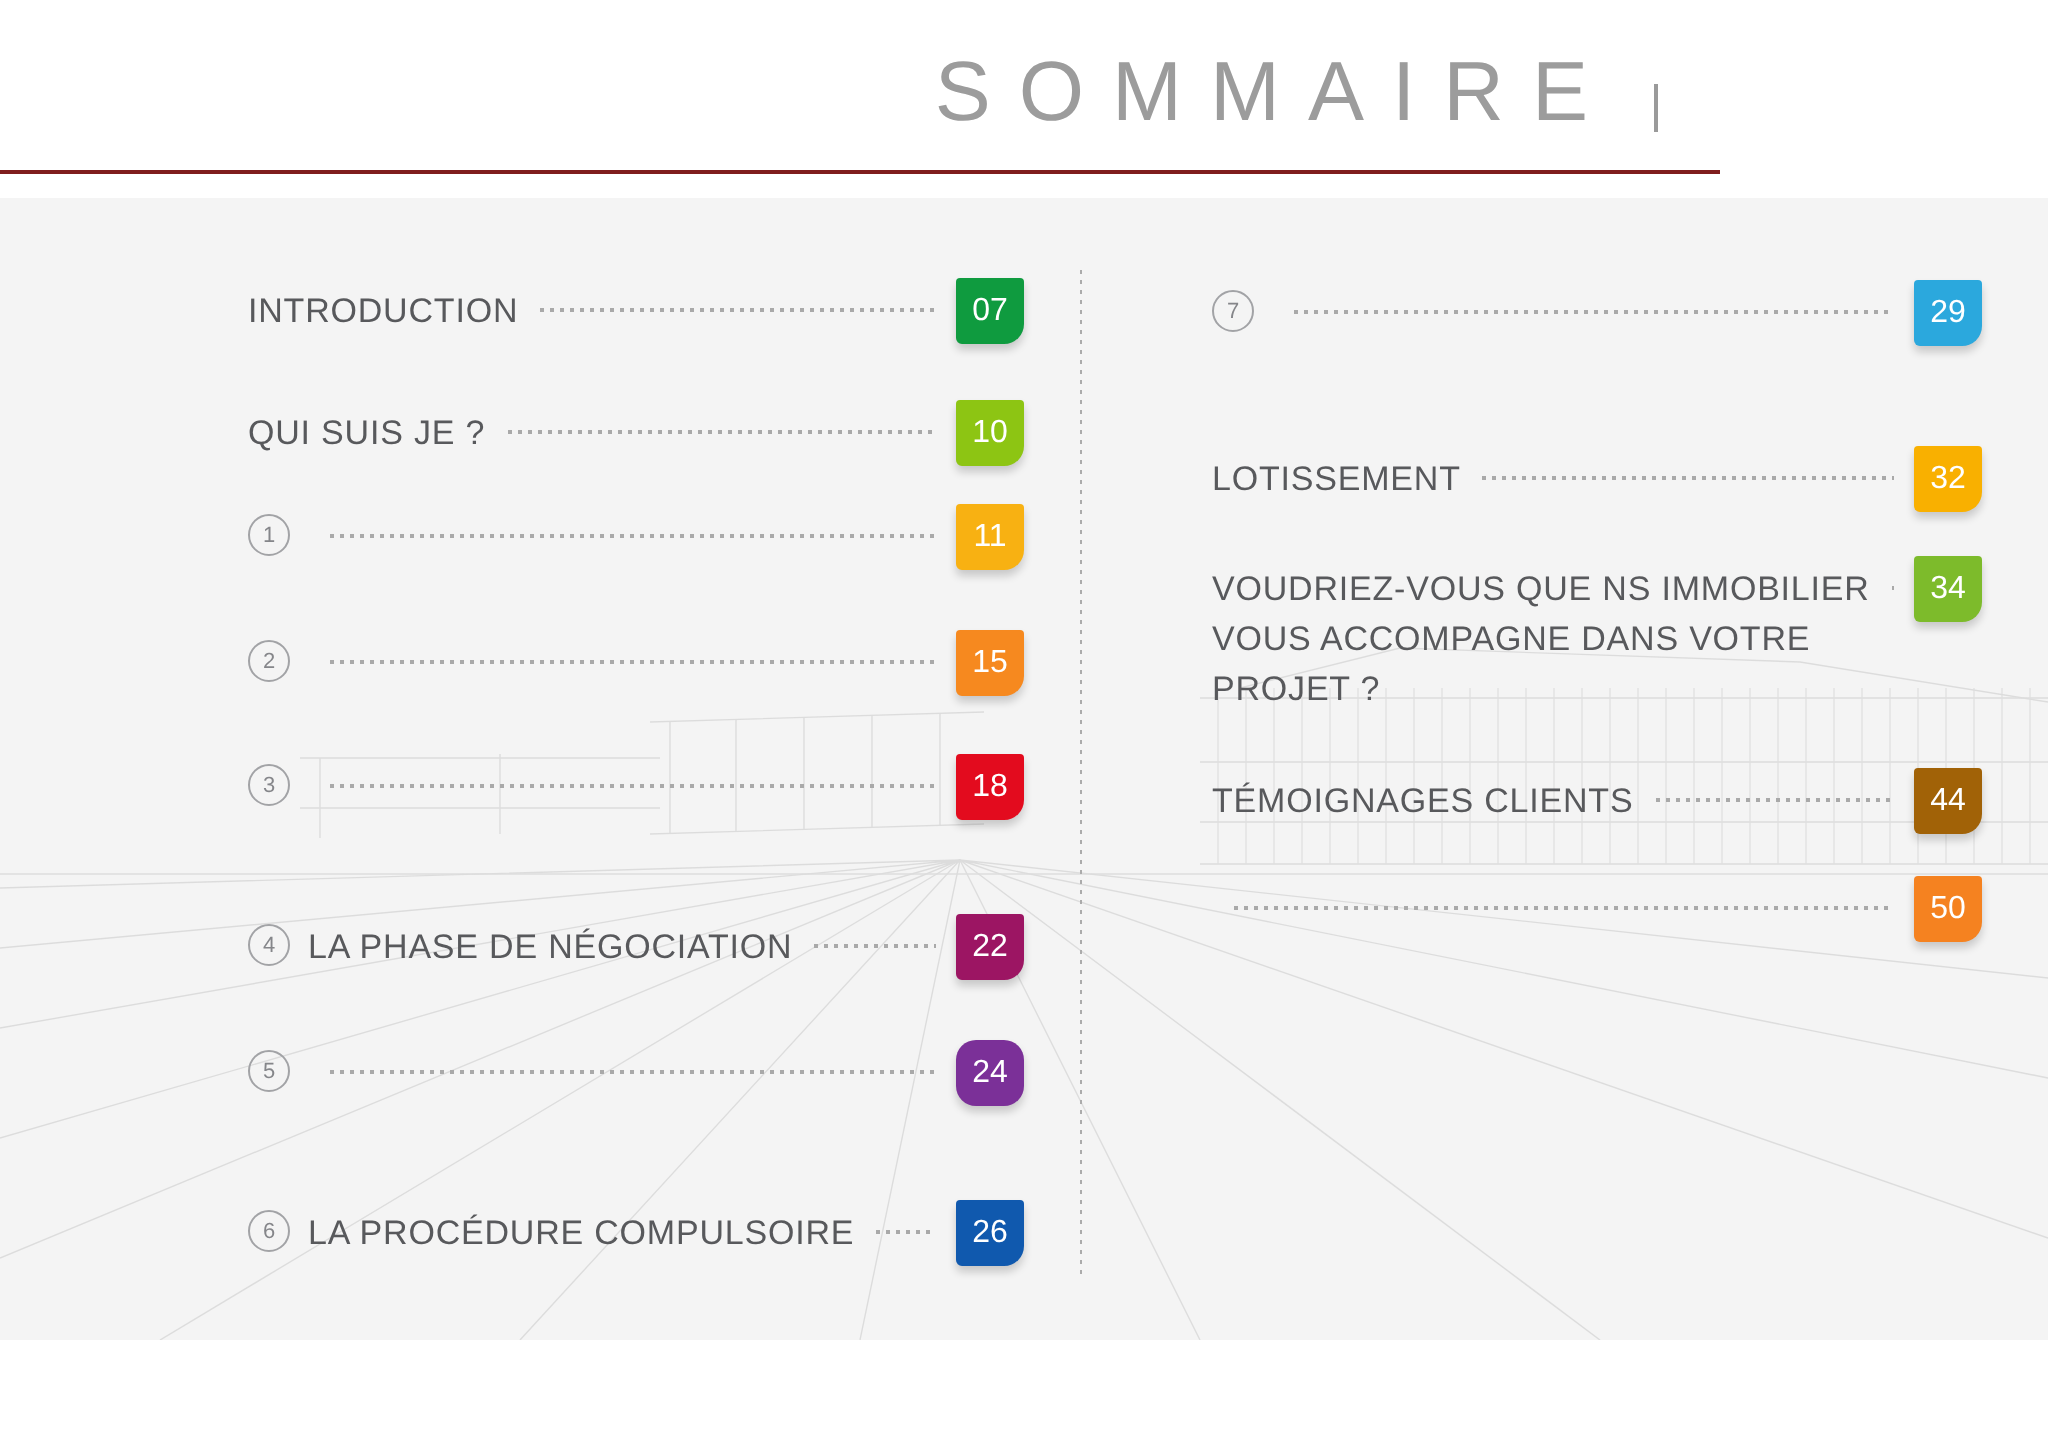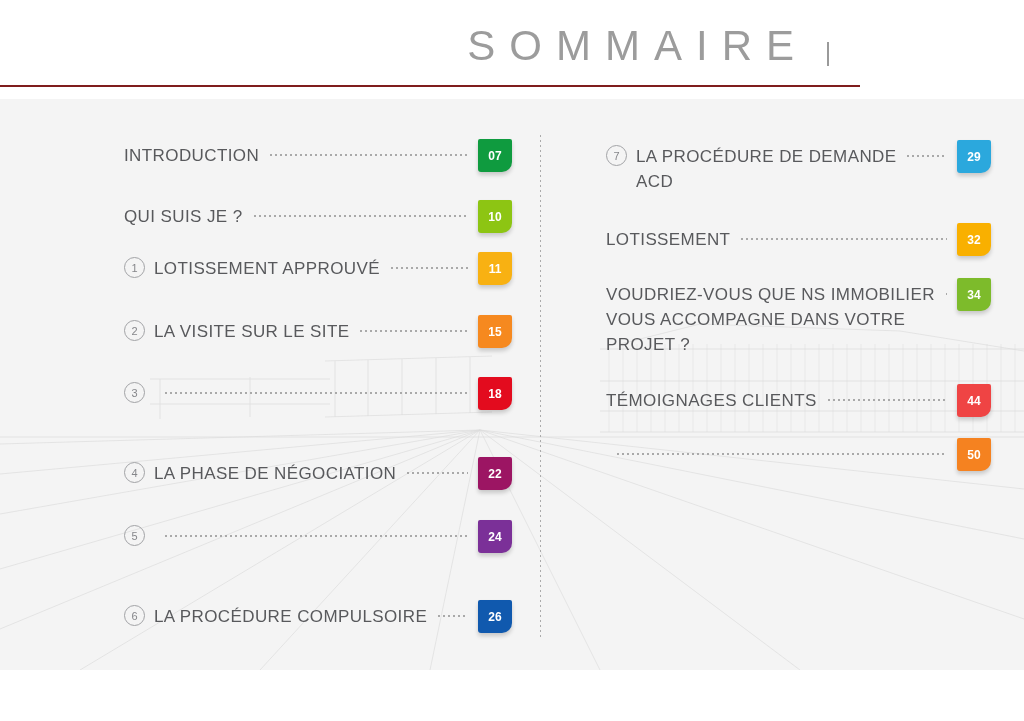--- a/index.html
+++ b/index.html
@@ -23,21 +23,21 @@
   .circle{flex:none;width:21px;height:21px;margin:5px 9px 0 0;border:1px solid #a2a3a6;
           border-radius:50%;color:#85868a;font-size:11px;line-height:21px;text-align:center;
           box-sizing:border-box;}
   .label{flex:none;max-width:318px;padding-top:4px;font-size:17px;font-weight:500;
          color:#58595c;letter-spacing:.4px;line-height:25px;white-space:pre-line;}
   .col-right .label{max-width:352px;}
   .leader{flex:1 1 auto;height:2px;margin:15px 10px 0 11px;
           background:repeating-linear-gradient(to right,#a9a9a9 0 2px,transparent 2px 5px);}
   .badge{flex:none;width:34px;height:33px;border-radius:2px 2px 10px 3px;
          display:flex;align-items:center;justify-content:center;
-         color:#ffffff;font-size:12px;font-weight:bold;
+         color:#ffffff;font-size:16px;font-weight:normal;
          box-shadow:0 3px 4px rgba(0,0,0,.18);}
 </style>
 </head>
 <body>
 
 <div class="page">
 
   <div class="header">
     <div class="title">SOMMAIRE</div>
     <div class="title-bar"></div>
@@ -76,66 +76,62 @@
       </div>
 
       <div class="toc-row" style="top:101px">
         <span class="label">QUI SUIS JE ?</span>
         <span class="leader"></span>
         <span class="badge" style="background: rgb(141, 197, 19);">10</span>
       </div>
 
       <div class="toc-row" style="top:153px">
         <span class="circle">1</span>
-        <span class="label">LOTISSEMENT APPROUVÉ</span>
         <span class="leader"></span>
         <span class="badge" style="background: rgb(248, 177, 18); text-align: center;">11</span>
       </div>
 
       <div class="toc-row" style="top:216px">
         <span class="circle">2</span>
-        <span class="label">LA VISITE SUR LE SITE</span>
         <span class="leader"></span>
         <span class="badge" style="background: rgb(246, 137, 31);">15</span>
       </div>
 
       <div class="toc-row" style="top:278px">
         <span class="circle">3</span>
         <span class="leader"></span>
         <span class="badge" style="background: rgb(227, 11, 30);">18</span>
       </div>
 
       <div class="toc-row" style="top:358px">
         <span class="circle">4</span>
         <span class="label">LA PHASE DE NÉGOCIATION</span>
         <span class="leader"></span>
         <span class="badge" style="background: rgb(156, 21, 99);">22</span>
       </div>
 
       <div class="toc-row" style="top:421px">
         <span class="circle">5</span>
         <span class="leader"></span>
-        <span class="badge" style="background: rgb(123, 48, 152);">24</span>
+        <span class="badge" style="background: rgb(123, 48, 152); border-radius: 10px;">24</span>
       </div>
 
       <div class="toc-row" style="top:501px">
         <span class="circle">6</span>
         <span class="label">LA PROCÉDURE COMPULSOIRE</span>
         <span class="leader"></span>
         <span class="badge" style="background: rgb(16, 89, 174);">26</span>
       </div>
 
     </div>
 
     <div class="col col-right">
 
       <div class="toc-row" style="top:41px">
         <span class="circle">7</span>
-        <span class="label">LA PROCÉDURE DE DEMANDE
-ACD</span>
         <span class="leader"></span>
         <span class="badge" style="background: rgb(43, 168, 221);">29</span>
       </div>
 
       <div class="toc-row" style="top:124px">
         <span class="label">LOTISSEMENT</span>
         <span class="leader"></span>
         <span class="badge" style="background: rgb(249, 176, 0);">32</span>
       </div>
 
@@ -143,21 +139,21 @@
         <span class="label">VOUDRIEZ-VOUS QUE NS IMMOBILIER
 VOUS ACCOMPAGNE DANS VOTRE
 PROJET ?</span>
         <span class="leader"></span>
         <span class="badge" style="background: rgb(125, 187, 43);">34</span>
       </div>
 
       <div class="toc-row" style="top:285px">
         <span class="label">TÉMOIGNAGES CLIENTS</span>
         <span class="leader"></span>
-        <span class="badge" style="background: #ef4444;">44</span>
+        <span class="badge" style="background: #a16207;">44</span>
       </div>
 
       <div class="toc-row" style="top:339px">
         <span class="leader"></span>
         <span class="badge" style="background: rgb(245, 130, 32);">50</span>
       </div>
 
     </div>
   </div>
 </div>

